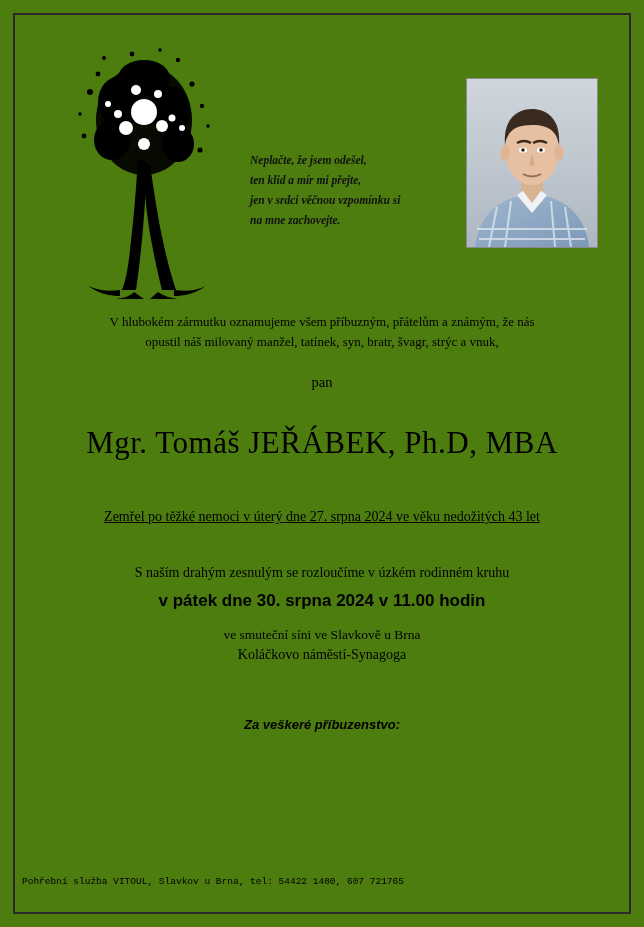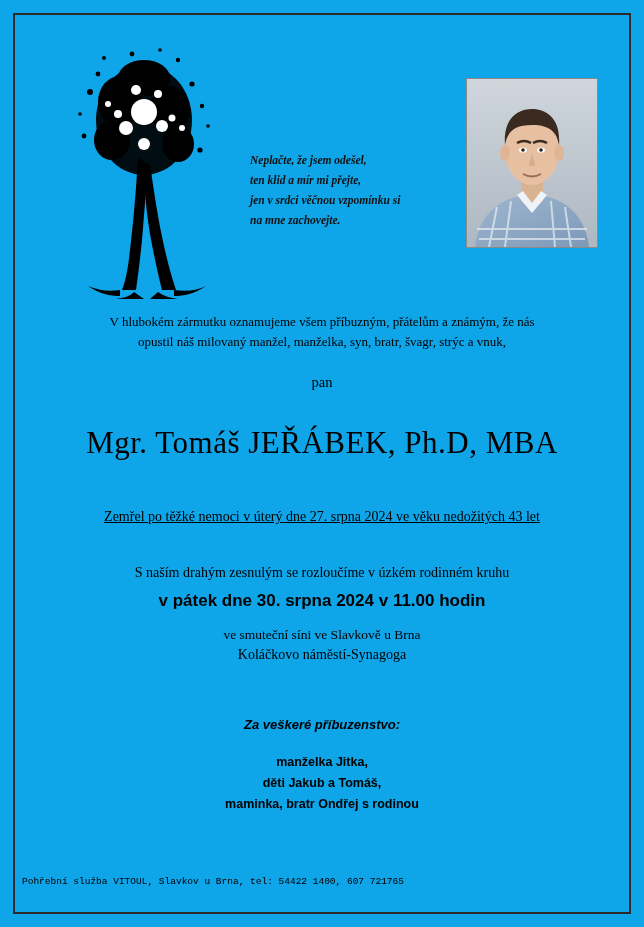--- a/index.html
+++ b/index.html
@@ -7,21 +7,21 @@
     padding: 0;
     background: #ffffff;
   }
   body {
     font-family: "Liberation Serif", serif;
   }
   .page {
     width: 644px;
     height: 927px;
     box-sizing: border-box;
-    background: #0ea5e9;
+    background: #4d7c0f;
     position: relative;
     overflow: hidden;
   }
   .border-frame {
     position: absolute;
     left: 13px;
     top: 13px;
     right: 13px;
     bottom: 13px;
     border: 2px solid #2a2a2a;
@@ -257,41 +257,36 @@
 
           <path d="M56 95 q9 5 18 0" stroke="#9c6b55" stroke-width="2" fill="none"></path>
         </svg>
       </div>
     </div>
 
     <div class="body-text">
       <div class="announce">
         <span>V hlubokém zármutku oznamujeme všem příbuzným, přátelům a známým, že nás</span>
         <br>
-        <span>opustil náš milovaný manžel, manželka, syn, bratr, švagr, strýc a vnuk,</span>
+        <span>opustil náš milovaný manžel, tatínek, syn, bratr, švagr, strýc a vnuk,</span>
       </div>
 
       <div class="pan">pan</div>
 
       <div class="name">Mgr. Tomáš JEŘÁBEK, Ph.D, MBA</div>
 
       <div class="died">Zemřel po těžké nemoci v úterý dne 27. srpna 2024 ve věku nedožitých 43 let</div>
 
       <div class="farewell">S naším drahým zesnulým se rozloučíme v úzkém rodinném kruhu</div>
 
       <div class="datetime">v pátek dne 30. srpna 2024 v 11.00 hodin</div>
 
       <div class="place1">ve smuteční síni ve Slavkově u Brna</div>
       <div class="place2">Koláčkovo náměstí-Synagoga</div>
 
 
       <div class="family-heading">Za veškeré příbuzenstvo:</div>
 
-      <div class="family-list">
-        <div>manželka Jitka,</div>
-        <div>děti Jakub a Tomáš,</div>
-        <div>maminka, bratr Ondřej s rodinou</div>
-      </div>
     </div>
 
     <div class="footer">Pohřební služba VITOUL, Slavkov u Brna, tel: 54422 1400, 607 721765</div>
   </div>
 </div>
 
 </body></html>

